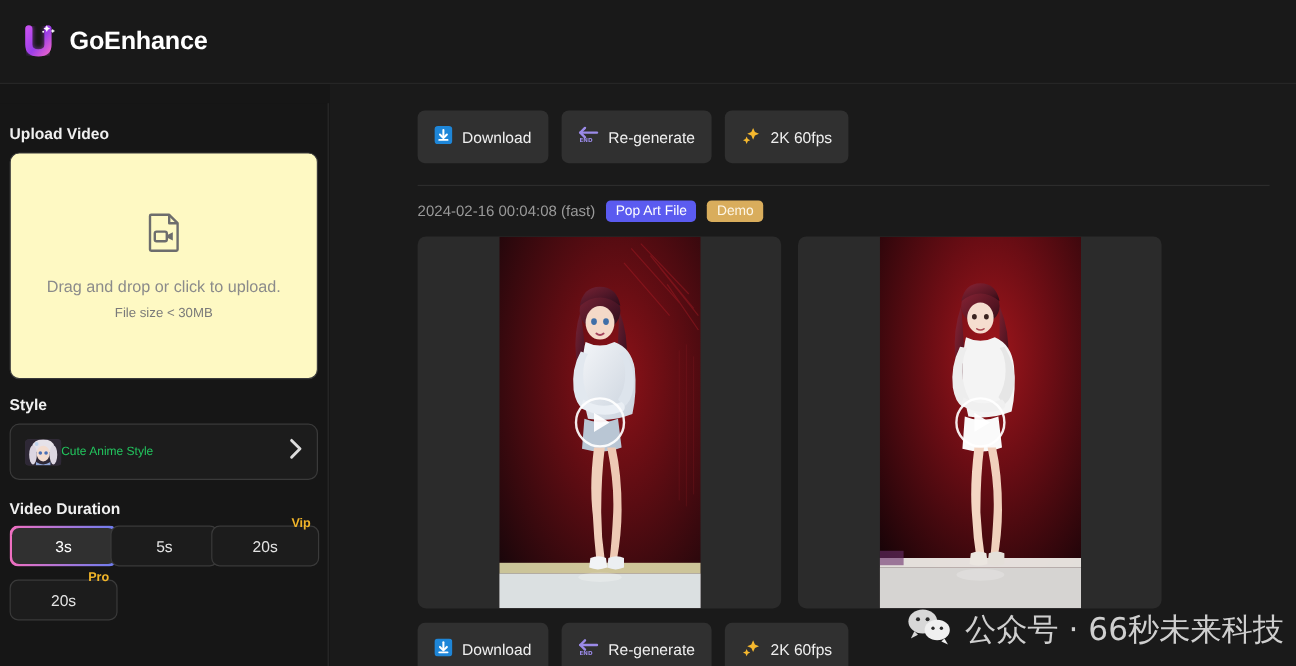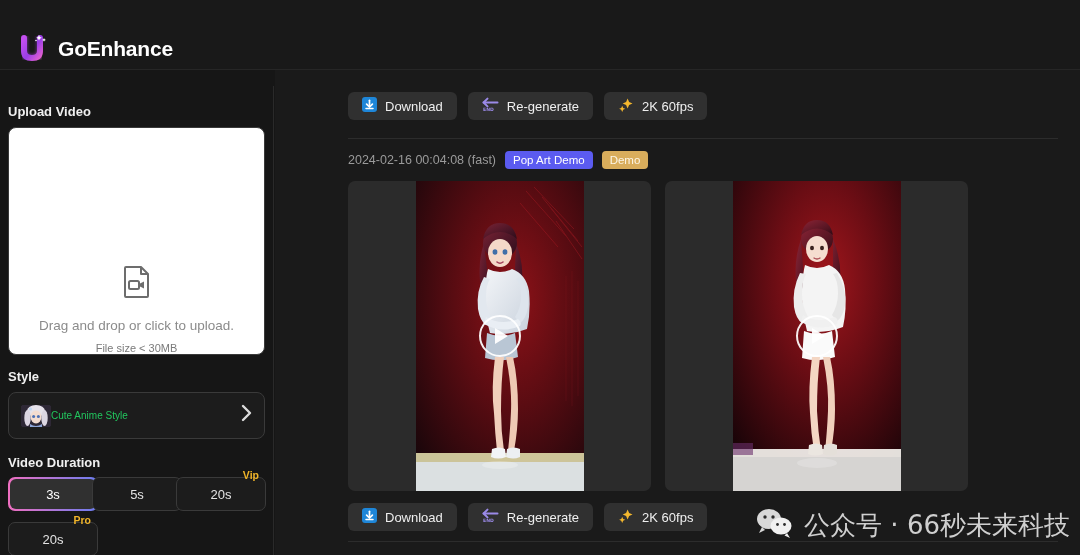--- a/index.html
+++ b/index.html
@@ -10,21 +10,21 @@
     overflow: hidden;
     color: #e8e8e8;
   }
 
   
   .topnav {
     position: absolute; left: 0; top: 0;
     width: 1080px; height: 70px;
     background: #191919;
     border-bottom: 1px solid #262626;
-    display: flex; align-items: flex-end;
+    display: flex; align-items: center;
   }
   .brand { display: flex; align-items: center; margin-left: 12px; }
   .logo-wrap { position: relative; width: 40px; height: 40px; }
   .brand-name {
     font-size: 21px; font-weight: bold; color: #ffffff;
     letter-spacing: -0.2px; margin-left: 6px;
   }
   .nav-links { display: flex; align-items: center; margin-left: 50px; }
   .nav-item {
     font-size: 15.5px; font-weight: bold; color: #efefef;
@@ -40,25 +40,25 @@
     width: 274px; height: 485px;
     background: #161616;
     border-right: 1px solid #2a2a2a;
     padding: 12px 8px 0 8px;
   }
   .section-label {
     font-size: 13px; font-weight: bold; color: #f0f0f0;
     margin: 6px 0 8px 0;
   }
   .dropzone {
-    height: 228px;
+    height: 189px;
     border: 1px solid #3a3a3a; border-radius: 8px;
-    background: #ffffff;
+    background: #fef9c3;
     display: flex; flex-direction: column;
-    align-items: center; justify-content: flex-end;
+    align-items: center; justify-content: center;
     cursor: pointer;
   }
   .dz-icon { margin-bottom: 16px; }
   .dz-main { font-size: 13.5px; color: #8b8b8b; margin-bottom: 9px; }
   .dz-sub  { font-size: 11px; color: #7a7a7a; }
 
   .style-label { margin-top: 14px; }
   .style-row {
     height: 47px;
     border: 1px solid #3a3a3a; border-radius: 8px;
@@ -105,21 +105,21 @@
 
   
   .main {
     position: absolute; left: 275px; top: 70px;
     width: 805px; height: 485px;
     background: #1a1a1a;
     padding: 0 0 0 0;
   }
   .toolbar { display: flex; align-items: center; padding: 22px 0 0 73px; }
   .tb-btn {
-    height: 28px; border-radius: 6px; background: #303030;
+    height: 44px; border-radius: 6px; background: #303030;
     border: none; color: #efefef;
     display: flex; align-items: center; justify-content: center;
     font-size: 13px; font-family: "Liberation Sans", sans-serif;
     padding: 0 14px; margin-right: 11px; cursor: pointer;
     white-space: nowrap;
   }
   .tb-btn .lbl { margin-left: 8px; }
   .tb-divider {
     height: 1px; background: #2c2c2c;
     margin: 18px 22px 0 73px;
@@ -321,21 +321,21 @@
         </svg>
       </span>
       <span class="lbl">2K 60fps</span>
     </div>
   </div>
 
   <div class="tb-divider"></div>
 
   <div class="meta-row">
     <span class="meta-time">2024-02-16 00:04:08 (fast)</span>
-    <span class="badge style">Pop Art Demo</span>
+    <span class="badge style">Pop Art File</span>
     <span class="badge demo">Demo</span>
   </div>
 
   <div class="videos">
 
     <div class="vid-card">
       <div class="vid-inner">
         <svg width="168" height="310" viewBox="0 0 168 310" preserveAspectRatio="none">
           <defs>
             <radialGradient id="gbg" cx="58%" cy="38%" r="78%">

